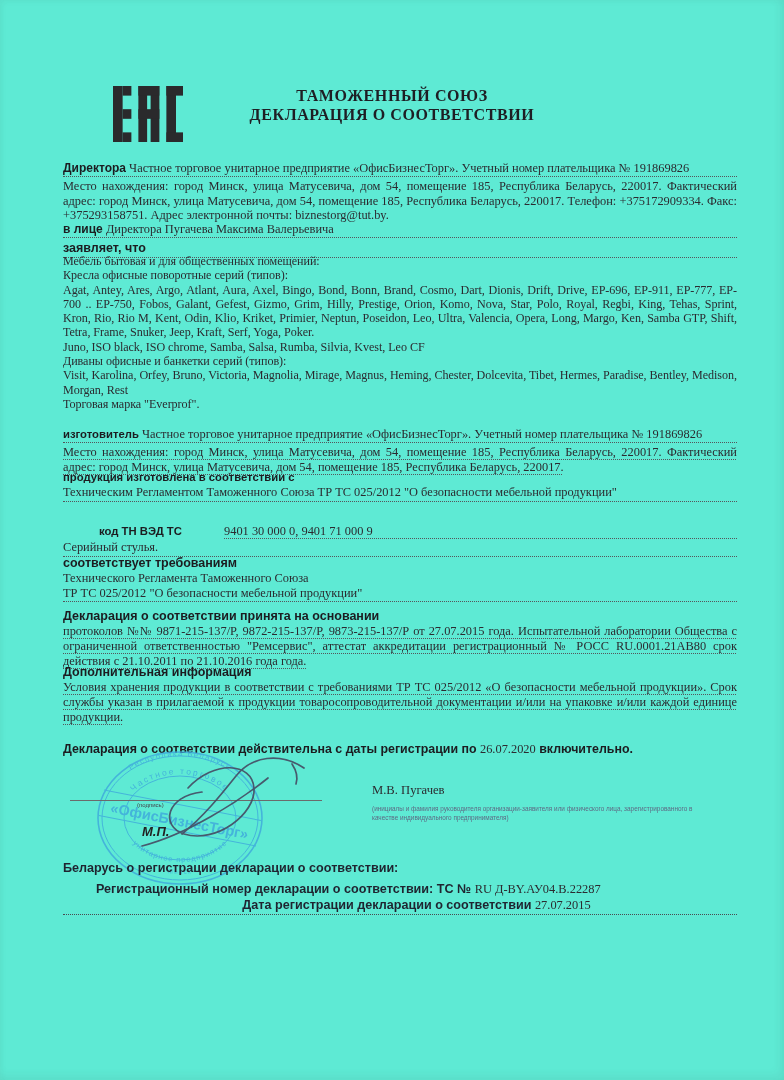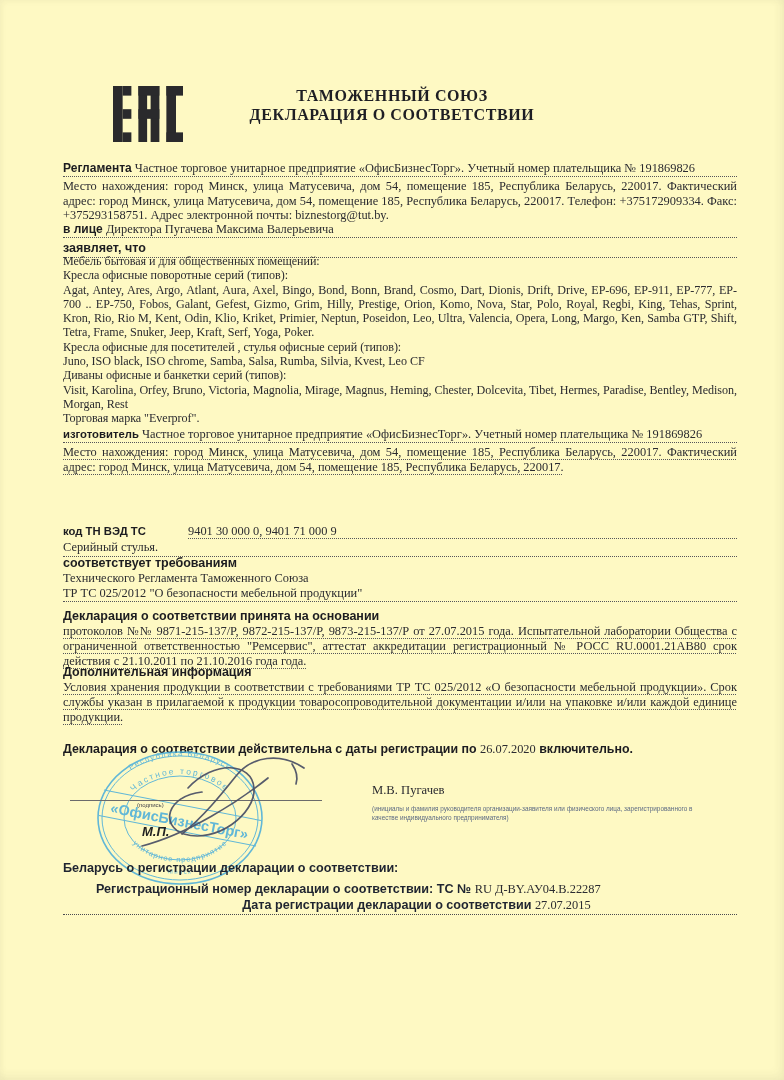--- a/index.html
+++ b/index.html
@@ -1,21 +1,21 @@
 <!DOCTYPE html>
 <html><head>
 <meta charset="utf-8">
 <style>
   * { margin:0; padding:0; box-sizing:border-box; }
   html,body { background:#e8e8e6; }
   .page {
     position:relative;
     width:784px; height:1080px;
     margin:0 auto;
-    background:#fef9c3;
+    background:#5eead4;
     font-family:"Liberation Serif", serif;
     color:#26262a;
     overflow:hidden;
     box-shadow: inset -3px -4px 10px rgba(60,60,55,.07), inset 2px 2px 6px rgba(60,60,55,.03);
   }
   .serif { font-family:"Liberation Serif", serif; font-size:12.4px; color:#2b2b30; }
   .lbl   { font-family:"Liberation Sans", sans-serif; font-weight:bold; font-size:12px; color:#1c1c20; }
   .lbl-sm{ font-family:"Liberation Sans", sans-serif; font-weight:bold; font-size:11.3px; color:#1c1c20; }
 
   .flowblock { position:absolute; left:63px; right:47px; line-height:14.3px; }
@@ -28,21 +28,21 @@
   .hdr-title {
     position:absolute; top:86px; left:0; width:784px;
     text-align:center;
     font-family:"Liberation Serif", serif; font-weight:bold;
     font-size:16px; line-height:19px; letter-spacing:.6px; color:#1e1e24;
   }
   .eac-logo { position:absolute; left:113px; top:84px; }
 
   
   .coderow { display:flex; }
-  .coderow .c-lbl { width:125px; flex:none; }
+  .coderow .c-lbl { width:125px; flex:none;margin-left:36px; }
   .coderow .c-val { flex:1; border-bottom:1px dotted #55555a; }
 
   
   .sig-line { position:absolute; left:70px; top:800px; width:252px; border-top:1.2px solid #6b6b6b; }
   .podpis   { position:absolute; left:137px; top:802px; font-family:"Liberation Sans", sans-serif;
               font-size:6px; color:#44444a; }
   .mp       { position:absolute; left:142px; top:824px; font-family:"Liberation Sans", sans-serif;
               font-weight:bold; font-size:13px; color:#222;font-style:italic; }
   .sig-name { position:absolute; left:372px; top:783px; font-size:12.6px; color:#2b2b30; }
   .sig-note { position:absolute; left:372px; top:805px; width:330px;
@@ -81,54 +81,57 @@
     </g>
   </svg>
 
   <div class="hdr-title">
     <div>ТАМОЖЕННЫЙ СОЮЗ</div>
     <div>ДЕКЛАРАЦИЯ О СООТВЕТСТВИИ</div>
   </div>
 
   <div class="flowblock" style="top:161px;">
     <div class="dotrow serif">
-      <span class="lbl">Регламента</span>
+      <span class="lbl">Директора</span>
       <span class="serif">Частное торговое унитарное предприятие «ОфисБизнесТорг». Учетный номер плательщика № 191869826</span>
     </div>
     <div class="serif just">Место нахождения: город Минск, улица Матусевича, дом 54, помещение 185, Республика Беларусь, 220017. Фактический адрес: город Минск, улица Матусевича, дом 54, помещение 185, Республика Беларусь, 220017. Телефон: +375172909334. Факс: +375293158751. Адрес электронной почты: biznestorg@tut.by.</div>
     <div class="dotrow serif">
       <span class="lbl">в лице</span>
       <span class="serif">Директора Пугачева Максима Валерьевича</span>
     </div>
     <div class="dotrow">
       <span class="lbl" style="font-size:12.5px">заявляет, что</span>
     </div>
   </div>
 
   <div class="flowblock serif" style="top:254px; font-size:12.1px; letter-spacing:-0.05px;">
     <div>Мебель бытовая и для общественных помещений:</div>
     <div>Кресла офисные поворотные серий (типов):</div>
     <div class="just">Agat, Antey, Ares, Argo, Atlant, Aura, Axel, Bingo, Bond, Bonn, Brand, Cosmo, Dart, Dionis, Drift, Drive, EP-696, EP-911, EP-777, EP-700 .. EP-750, Fobos, Galant, Gefest, Gizmo, Grim, Hilly, Prestige, Orion, Komo, Nova, Star, Polo, Royal, Regbi, King, Tehas, Sprint, Kron, Rio, Rio M, Kent, Odin, Klio, Kriket, Primier, Neptun, Poseidon, Leo, Ultra, Valencia, Opera, Long, Margo, Ken, Samba GTP, Shift, Tetra, Frame, Snuker, Jeep, Kraft, Serf, Yoga, Poker.</div>
-    <div>Кресла офисные для посетителей , стулья офисные серий (типов):</div>
     <div>Juno, ISO black, ISO chrome, Samba, Salsa, Rumba, Silvia, Kvest, Leo CF</div>
     <div>Диваны офисные и банкетки серий (типов):</div>
     <div class="just">Visit, Karolina, Orfey, Bruno, Victoria, Magnolia, Mirage, Magnus, Heming, Chester, Dolcevita, Tibet, Hermes, Paradise, Bentley, Medison, Morgan, Rest</div>
     <div>Торговая марка "Everprof".</div>
   </div>
 
   <div class="flowblock" style="top:427px;">
     <div class="dotrow serif">
       <span class="lbl-sm">изготовитель</span>
       <span class="serif">Частное торговое унитарное предприятие «ОфисБизнесТорг». Учетный номер плательщика № 191869826</span>
     </div>
     <div class="serif just" style="line-height:15px">
       <span class="udot">Место нахождения: город Минск, улица Матусевича, дом 54, помещение 185, Республика Беларусь, 220017. Фактический адрес: город Минск, улица Матусевича, дом 54, помещение 185, Республика Беларусь, 220017.</span>
     </div>
   </div>
 
+  <div class="flowblock" style="top:470px;">
+    <div class="lbl-sm">продукция изготовлена в соответствии с</div>
+    <div class="dotrow serif" style="margin-top:1px">Техническим Регламентом Таможенного Союза ТР ТС 025/2012 "О безопасности мебельной продукции"</div>
+  </div>
 
   <div class="flowblock" style="top:524px;">
     <div class="coderow">
       <span class="c-lbl lbl-sm">код ТН ВЭД ТС</span>
       <span class="c-val serif">9401 30 000 0, 9401 71 000 9</span>
     </div>
     <div class="dotrow serif" style="margin-top:1px">Серийный стулья.</div>
   </div>
 
   <div class="flowblock" style="top:556px;">

